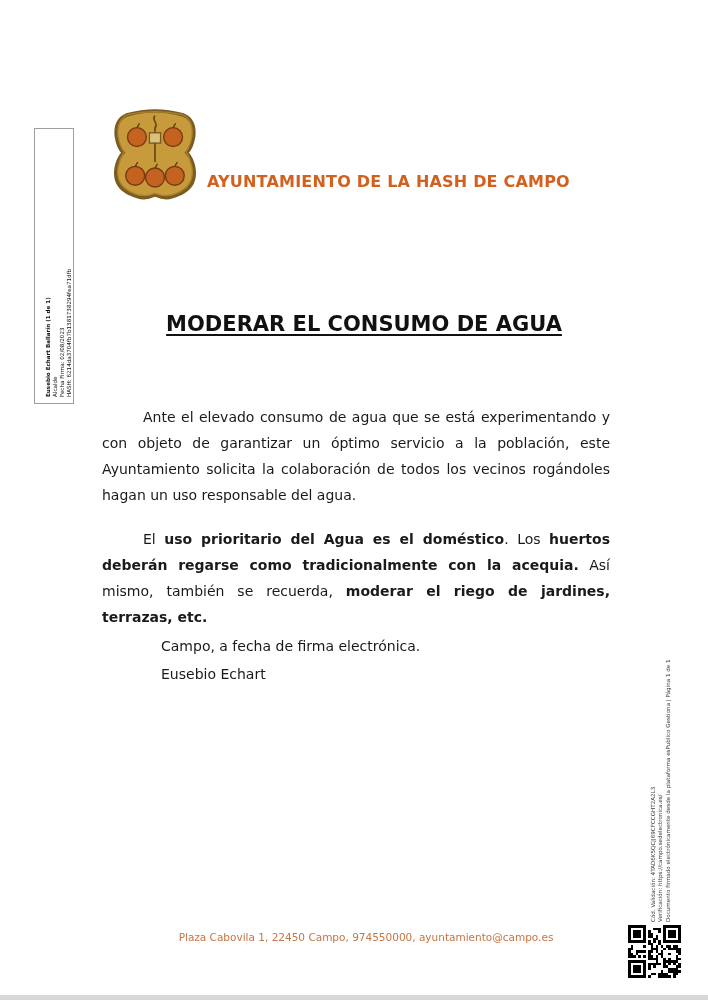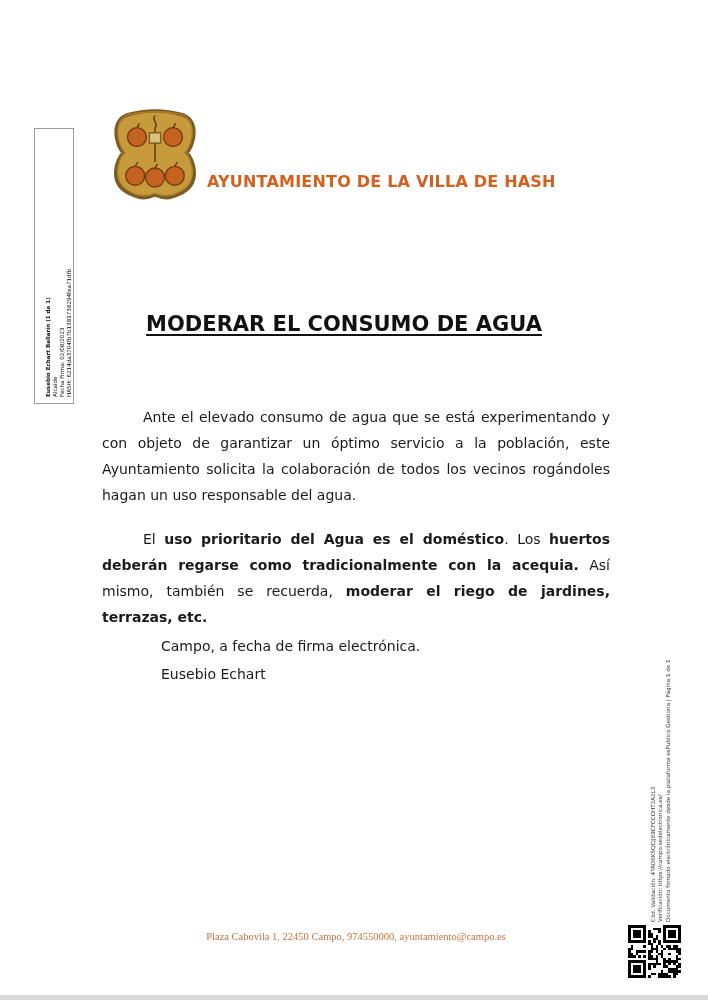--- a/index.html
+++ b/index.html
@@ -9,32 +9,32 @@
   }
   
   .stamp-box{position:absolute;left:34px;top:128px;width:38px;height:274px;border:1px solid #9e9e9e;background:#fff;}
   .stamp-rot{position:absolute;left:45px;top:397px;width:268px;transform:rotate(-90deg);transform-origin:0 0;}
   .stamp-line{font-size:5.6px;line-height:7px;color:#111;white-space:nowrap;}
   .stamp-line.b{font-weight:bold;}
   
   .logo{position:absolute;left:112px;top:108px;width:86px;height:96px;}
   .org-title{position:absolute;left:207px;top:172px;width:430px;font-size:16px;font-weight:bold;color:#d2611f;letter-spacing:.2px;white-space:nowrap;}
   
-  .doc-title{position:absolute;left:90px;top:312px;width:508px;text-align:center;font-size:21px;font-weight:bold;text-decoration:underline;text-underline-offset:3px;color:#111;}
+  .doc-title{position:absolute;left:110px;top:312px;width:508px;text-align:center;font-size:21px;font-weight:bold;text-decoration:underline;text-underline-offset:3px;color:#111;}
   .para{position:absolute;left:102px;width:508px;font-size:14px;line-height:26px;text-align:justify;color:#1a1a1a;}
   .para.p1{top:390px;text-indent:41px;}
   .para.p2{top:512px;text-indent:41px;}
   .para .bd{font-weight:bold;}
   .closing{position:absolute;left:161px;top:633px;width:420px;font-size:14px;line-height:27.5px;color:#1a1a1a;}
   .closing div{white-space:nowrap;}
   
   .margin-rot{position:absolute;left:650px;top:922px;width:314px;transform:rotate(-90deg);transform-origin:0 0;}
   .margin-line{font-size:5.6px;line-height:7.4px;color:#3c3c3c;white-space:nowrap;}
   
-  .footer-line{position:absolute;left:102px;top:931px;width:508px;text-align:center;font-size:10.5px;color:#c87443;font-family:Liberation Serif, serif;}
+  .footer-line{position:absolute;left:112px;top:931px;width:508px;text-align:center;font-size:10.5px;color:#c87443;}
   
   .qr{position:absolute;left:628px;top:925px;width:53px;height:53px;}
   .page-edge{position:absolute;left:0;bottom:0;width:708px;height:5px;background:#d8d8d8;}
 </style>
 </head>
 <body>
 
 <div class="page">
 
   <div class="stamp-box"></div>
@@ -55,21 +55,21 @@
 
     <path d="M 50 8 C 45 13 55 17 50 22 L 50 28" fill="none" stroke="#6a4a16" stroke-width="2"></path>
     <rect x="43.5" y="28" width="13" height="12" fill="#d9c27c" stroke="#7a5a21" stroke-width="1.6"></rect>
     <path d="M 50 40 L 50 62" stroke="#6a4a16" stroke-width="2"></path>
 
     <circle cx="27" cy="78" r="11" fill="#c4631f" stroke="#7a3a12" stroke-width="1.6"></circle>
     <circle cx="50" cy="80" r="11" fill="#c4631f" stroke="#7a3a12" stroke-width="1.6"></circle>
     <circle cx="73" cy="78" r="11" fill="#c4631f" stroke="#7a3a12" stroke-width="1.6"></circle>
     <path d="M 27 67 l 3 -5 M 50 69 l 3 -5 M 73 67 l 3 -5" stroke="#5a3a10" stroke-width="1.6" fill="none"></path>
   </svg>
-  <div class="org-title">AYUNTAMIENTO DE LA VILLA DE HASH</div>
+  <div class="org-title">AYUNTAMIENTO DE LA HASH DE CAMPO</div>
 
   <div class="doc-title">MODERAR EL CONSUMO DE AGUA</div>
 
   <p class="para p1">Ante el elevado consumo de agua que se está experimentando y con objeto de garantizar un óptimo servicio a la población, este Ayuntamiento solicita la colaboración de todos los vecinos rogándoles hagan un uso responsable del agua.</p>
 
   <p class="para p2"><span>El </span><span class="bd">uso prioritario del Agua es el doméstico</span><span>. Los </span><span class="bd">huertos deberán regarse como tradicionalmente con la acequia.</span><span> Así mismo, también se recuerda, </span><span class="bd">moderar el riego de jardines, terrazas, etc.</span></p>
 
   <div class="closing">
     <div>Campo, a fecha de firma electrónica.</div>
     <div>Eusebio Echart</div>

